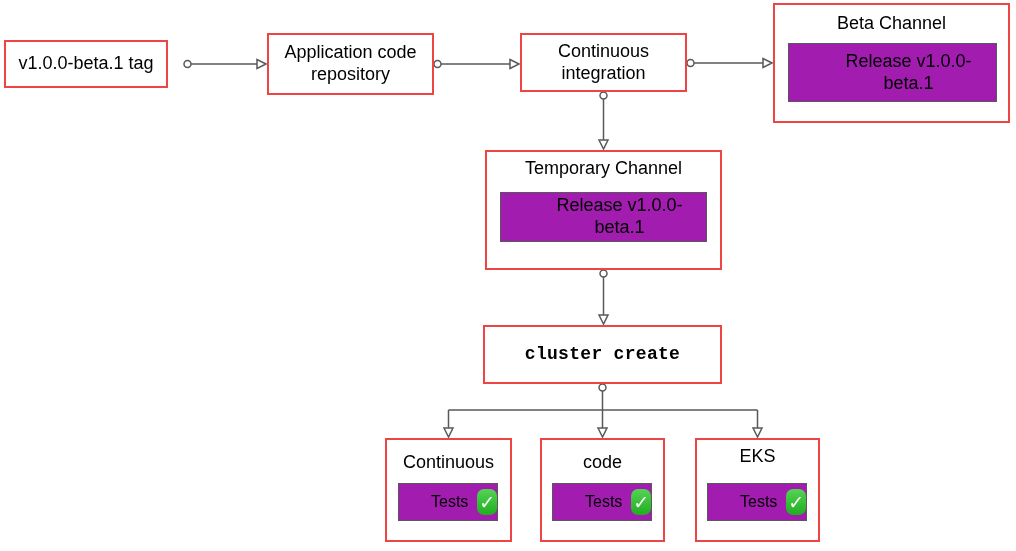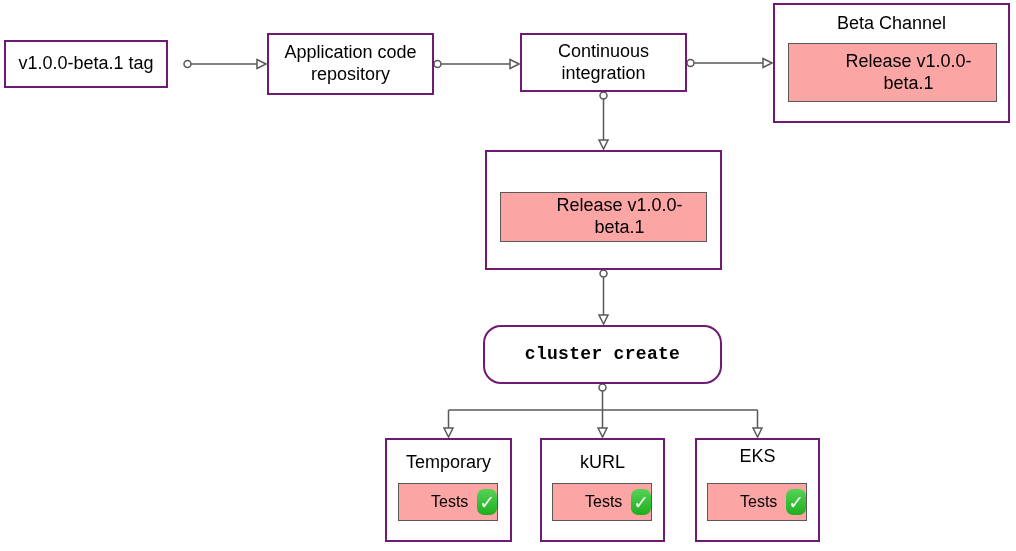--- a/index.html
+++ b/index.html
@@ -13,39 +13,39 @@
     overflow: hidden;
   }
   .connector-layer {
     position: absolute;
     left: 0; top: 0;
     width: 1016px; height: 551px;
   }
   .node {
     position: absolute;
     background: #ffffff;
-    border: 2px solid #701a75;
+    border: 2px solid #ef4444;
     box-sizing: border-box;
     font-size: 18px;
     line-height: 1.2;
     text-align: center;
   }
   .simple {
     display: flex;
     align-items: center;
     justify-content: center;
   }
   .container-label {
     display: block;
     text-align: center;
     line-height: 22px;
   }
   .inner-box {
     position: absolute;
-    background: #fca5a5;
+    background: #a21caf;
     border: 1.5px solid #595959;
     box-sizing: border-box;
     display: flex;
     align-items: center;
     justify-content: center;
     padding-left: 32px;
   }
   .mono {
     font-family: "Liberation Mono", monospace;
     font-weight: bold;
@@ -129,39 +129,40 @@
   </div>
 
   <div class="node" style="left:773px; top:3px; width:237px; height:120px;">
     <span class="container-label" style="margin-top:7px;">Beta Channel</span>
     <div class="inner-box" style="left:13px; top:38px; width:209px; height:59px;">
       <span>Release v1.0.0-beta.1</span>
     </div>
   </div>
 
   <div class="node" style="left:485px; top:150px; width:237px; height:120px;">
+    <span class="container-label" style="margin-top:5px;">Temporary Channel</span>
     <div class="inner-box" style="left:13px; top:40px; width:207px; height:50px;">
       <span>Release v1.0.0-beta.1</span>
     </div>
   </div>
 
-  <div class="node simple mono" style="left:483px; top:325px; width:239px; height:59px;border-radius:18px;">
+  <div class="node simple mono" style="left:483px; top:325px; width:239px; height:59px;">
     <span>cluster create</span>
   </div>
 
   <div class="node" style="left:385px; top:438px; width:127px; height:104px;">
-    <span class="container-label" style="margin-top:11px;">Temporary</span>
+    <span class="container-label" style="margin-top:11px;">Continuous</span>
     <div class="inner-box tests-box" style="left:11px; top:43px; width:100px; height:38px;">
       <span>Tests</span>
       <span class="check">✓</span>
     </div>
   </div>
 
   <div class="node" style="left:540px; top:438px; width:125px; height:104px;">
-    <span class="container-label" style="margin-top:11px;">kURL</span>
+    <span class="container-label" style="margin-top:11px;">code</span>
     <div class="inner-box tests-box" style="left:10px; top:43px; width:100px; height:38px;">
       <span>Tests</span>
       <span class="check">✓</span>
     </div>
   </div>
 
   <div class="node" style="left:695px; top:438px; width:125px; height:104px;">
     <span class="container-label" style="margin-top:5px;">EKS</span>
     <div class="inner-box tests-box" style="left:10px; top:43px; width:100px; height:38px;">
       <span>Tests</span>

